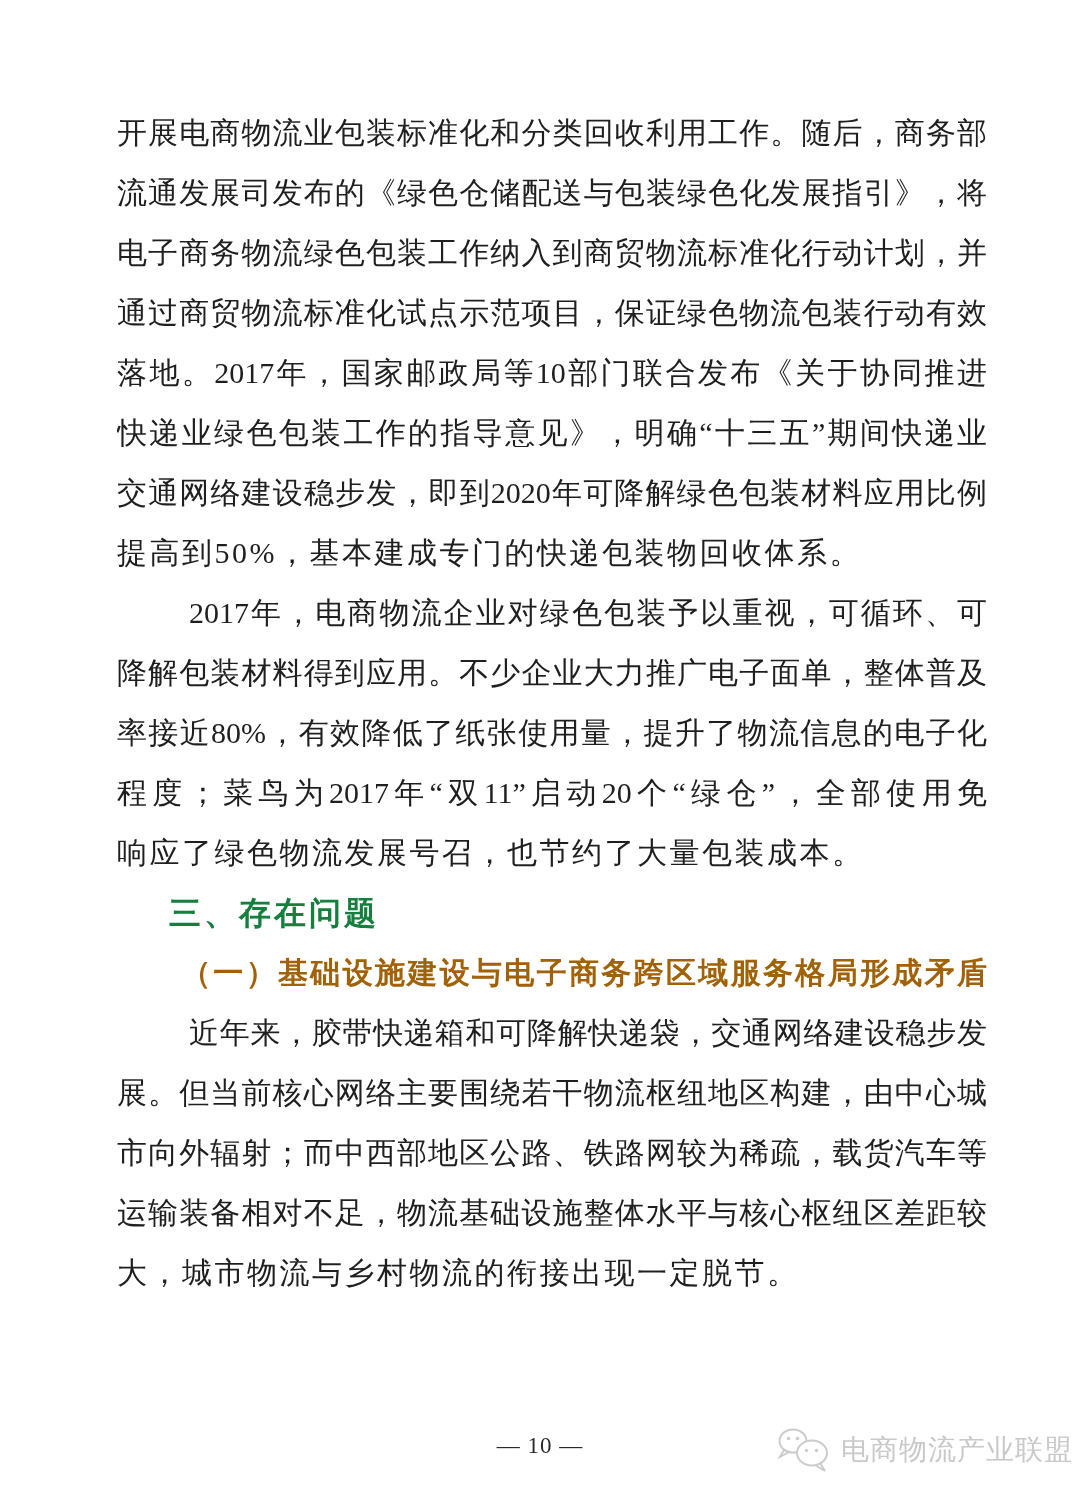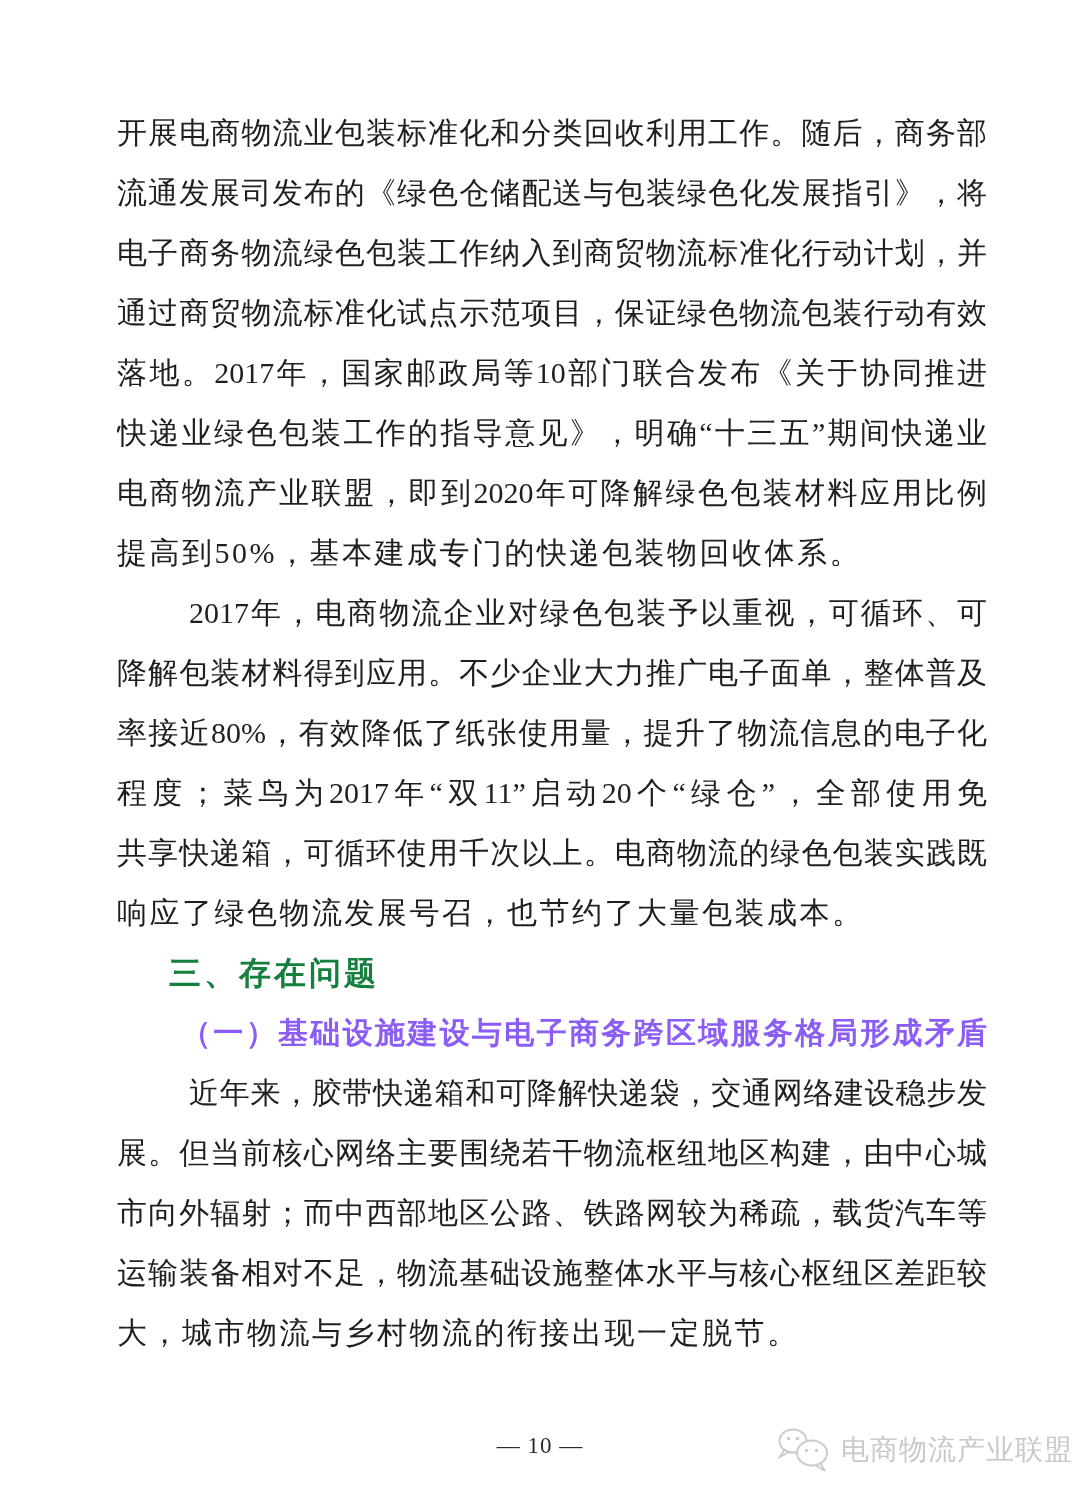--- a/index.html
+++ b/index.html
@@ -45,21 +45,21 @@
     font-family: "Liberation Sans", "DejaVu Sans", sans-serif;
     text-align: left;
     text-align-last: left;
     overflow: hidden;
   }
   .heading2 {
     height: 60px; line-height: 60px;
     padding-left: 64px;
     font-size: 30px;
     font-weight: 700;
-    color: #8b5cf6;
+    color: #a16207;
     font-family: "Liberation Sans", "DejaVu Sans", sans-serif;
     text-align: justify;
     text-align-last: justify;
     overflow: hidden;
   }
   .footer {
     position: absolute;
     left: 0; top: 1433px;
     width: 100%;
     text-align: center;
@@ -91,30 +91,29 @@
 <div class="page">
 
   <div class="content">
     <div class="para">
         <div class="line">开展电商物流业包装标准化和分类回收利用工作。随后，商务部</div>
         <div class="line">流通发展司发布的《绿色仓储配送与包装绿色化发展指引》，将</div>
         <div class="line">电子商务物流绿色包装工作纳入到商贸物流标准化行动计划，并</div>
         <div class="line">通过商贸物流标准化试点示范项目，保证绿色物流包装行动有效</div>
         <div class="line">落地。2017年，国家邮政局等10部门联合发布《关于协同推进</div>
         <div class="line">快递业绿色包装工作的指导意见》，明确“十三五”期间快递业</div>
-        <div class="line">电商物流产业联盟，即到2020年可降解绿色包装材料应用比例</div>
+        <div class="line">交通网络建设稳步发，即到2020年可降解绿色包装材料应用比例</div>
         <div class="line last">提高到50%，基本建成专门的快递包装物回收体系。</div>
       </div>
 
     <div class="para">
         <div class="line indent">2017年，电商物流企业对绿色包装予以重视，可循环、可</div>
         <div class="line">降解包装材料得到应用。不少企业大力推广电子面单，整体普及</div>
         <div class="line">率接近80%，有效降低了纸张使用量，提升了物流信息的电子化</div>
         <div class="line">程度；菜鸟为2017年“双11”启动20个“绿仓”，全部使用免</div>
-        <div class="line">共享快递箱，可循环使用千次以上。电商物流的绿色包装实践既</div>
         <div class="line last">响应了绿色物流发展号召，也节约了大量包装成本。</div>
       </div>
 
     <div class="heading1">三、存在问题</div>
 
     <div class="heading2">（一）基础设施建设与电子商务跨区域服务格局形成矛盾</div>
 
     <div class="para">
         <div class="line indent">近年来，胶带快递箱和可降解快递袋，交通网络建设稳步发</div>
         <div class="line">展。但当前核心网络主要围绕若干物流枢纽地区构建，由中心城</div>

